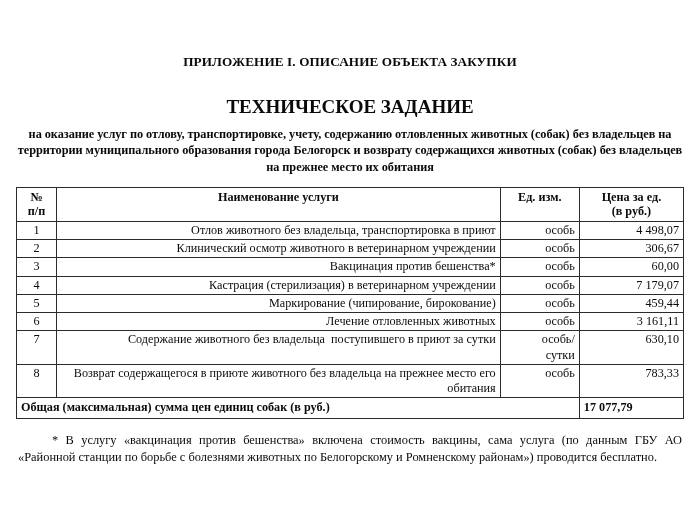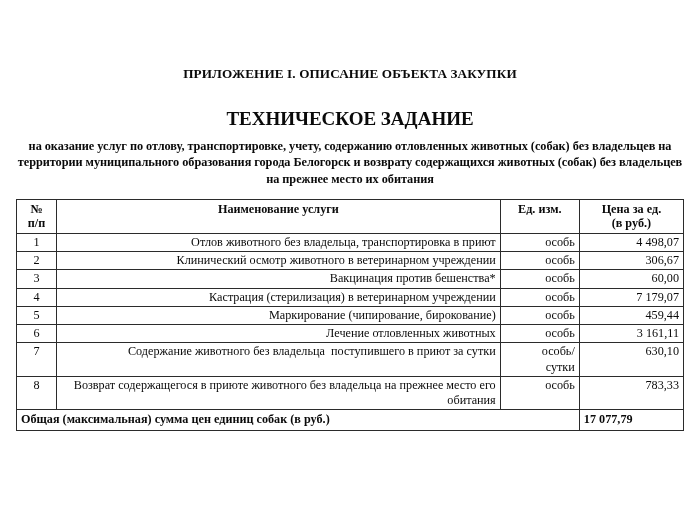--- a/index.html
+++ b/index.html
@@ -16,21 +16,21 @@
     color: #0a0a0a;
     -webkit-font-smoothing: antialiased;
   }
 
   .page {
     position: absolute;
     left: 0; top: 0;
     width: 700px;
     height: 519px;
     box-sizing: border-box;
-    padding: 16px 16px;
+    padding: 4px 16px;
   }
 
   .doc-title {
     text-align: center;
     font-weight: bold;
     font-size: 13.2px;
     letter-spacing: 0.1px;
     margin: 0;
     padding-top: 50px;
     line-height: 1.2;
@@ -208,14 +208,15 @@
           <td class="c-price">783,33</td>
         </tr>
         <tr class="total">
           <td class="total-label" colspan="3">Общая (максимальная) сумма цен единиц собак (в руб.)</td>
           <td class="total-value">17 077,79</td>
         </tr>
       </tbody>
     </table>
   </div>
 
+  <p class="footnote">* В услугу «вакцинация против бешенства» включена стоимость вакцины, сама услуга (по данным ГБУ АО «Районной станции по борьбе с болезнями животных по Белогорскому и Ромненскому районам») проводится бесплатно.</p>
 
 </div>
 
 </body></html>

